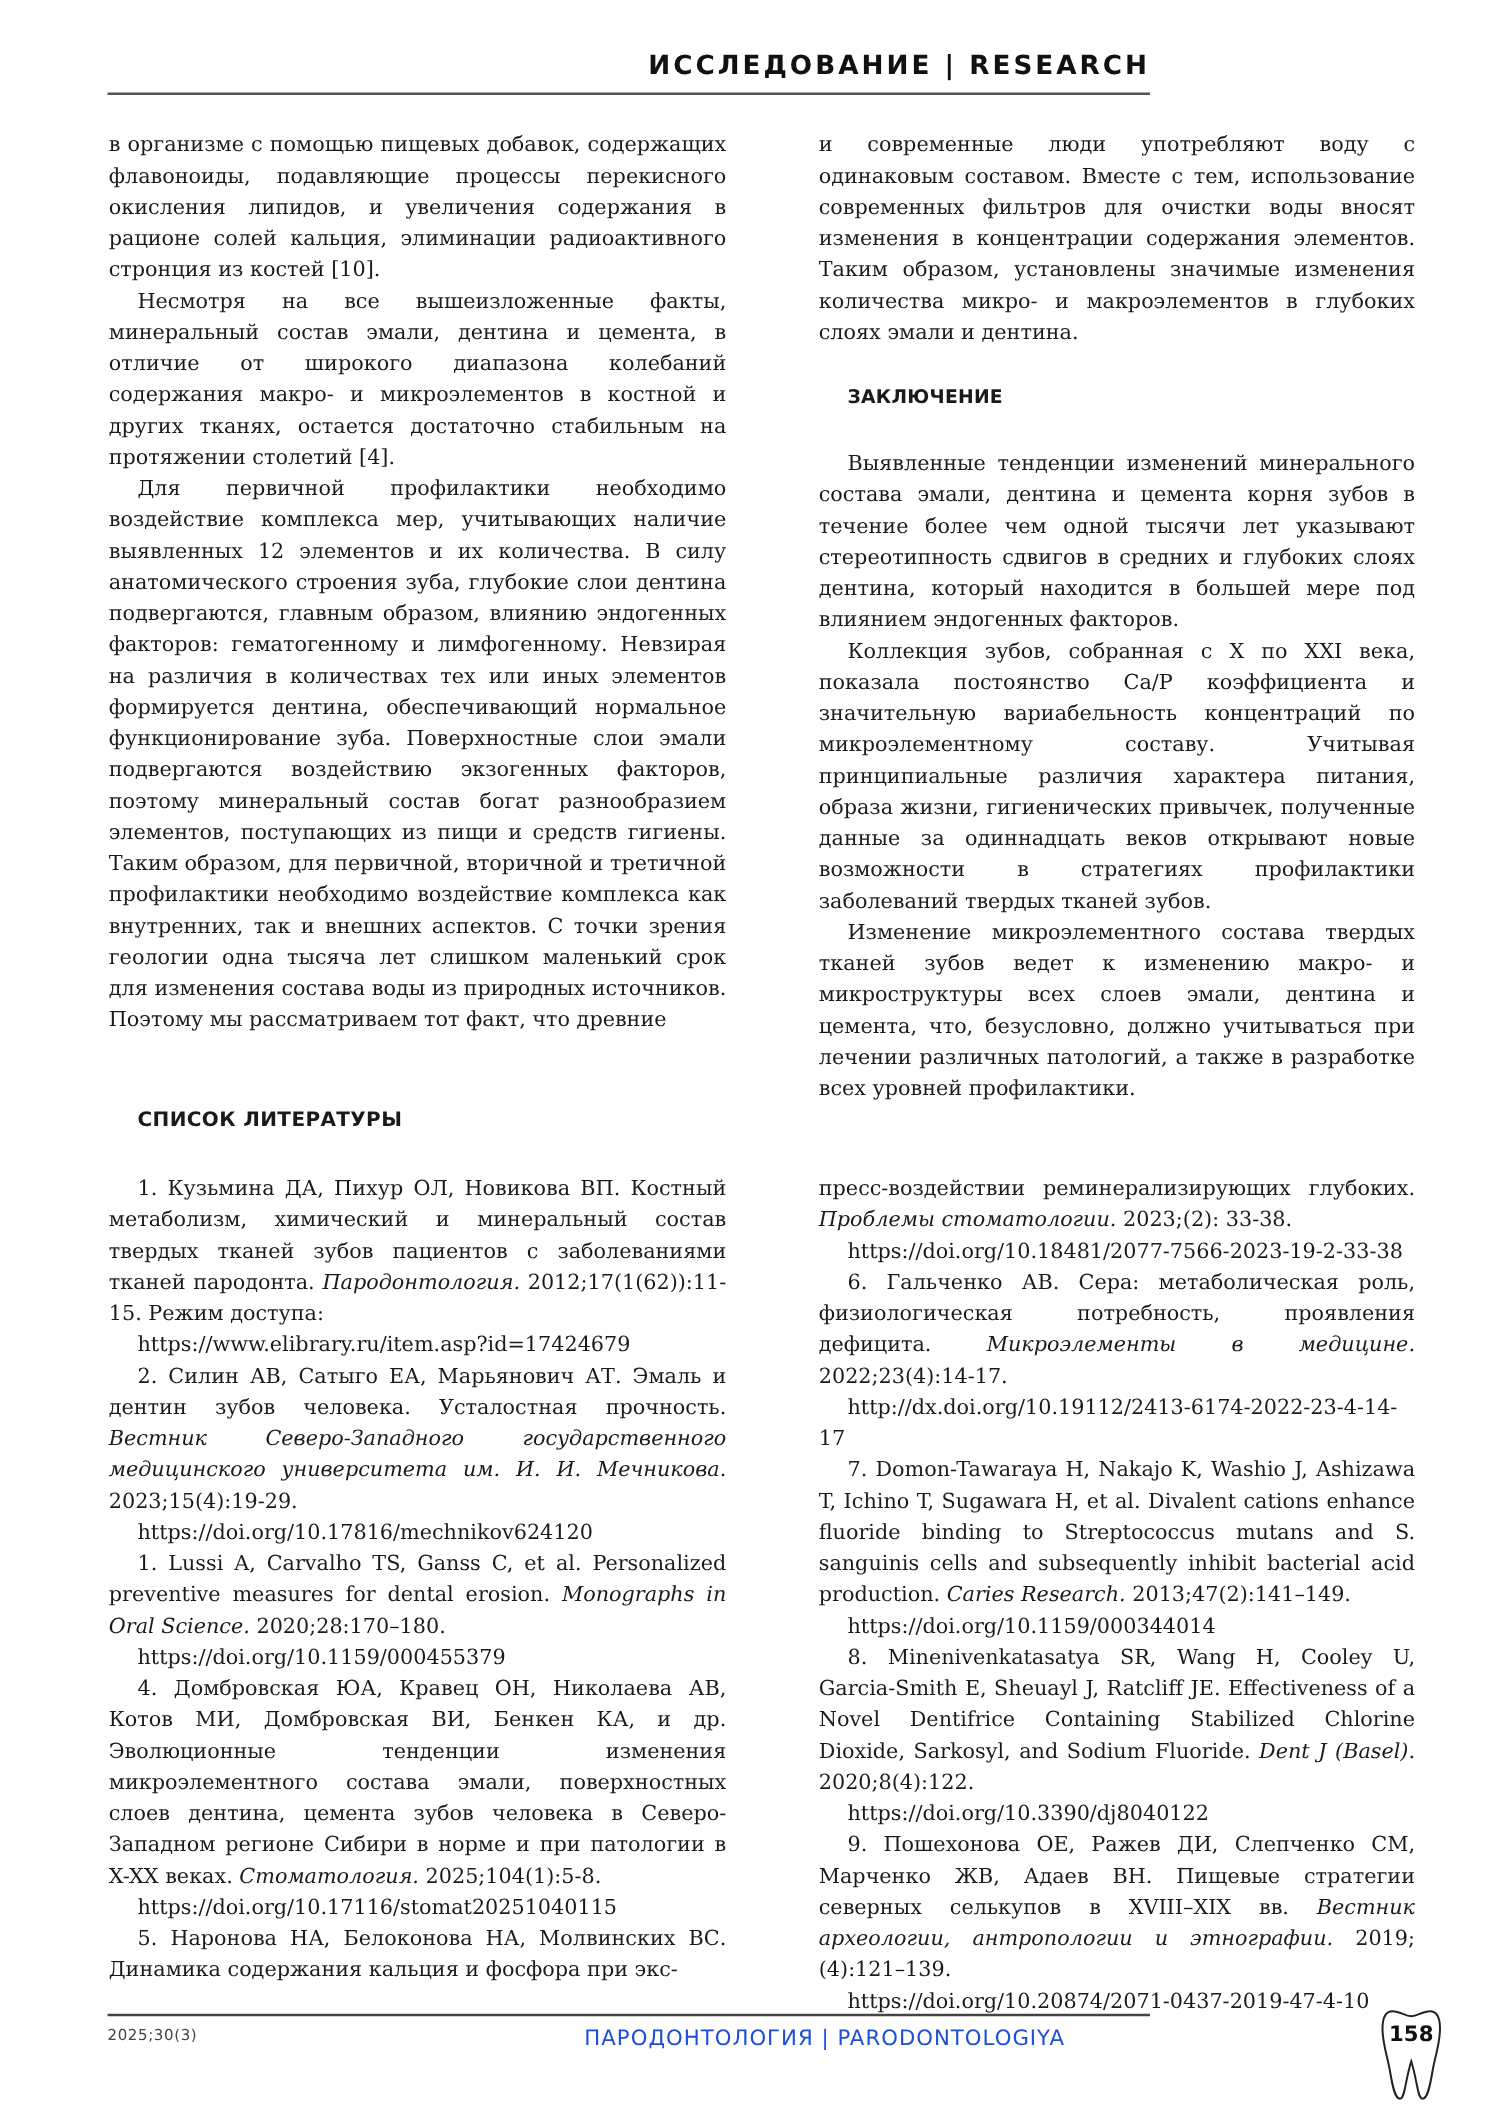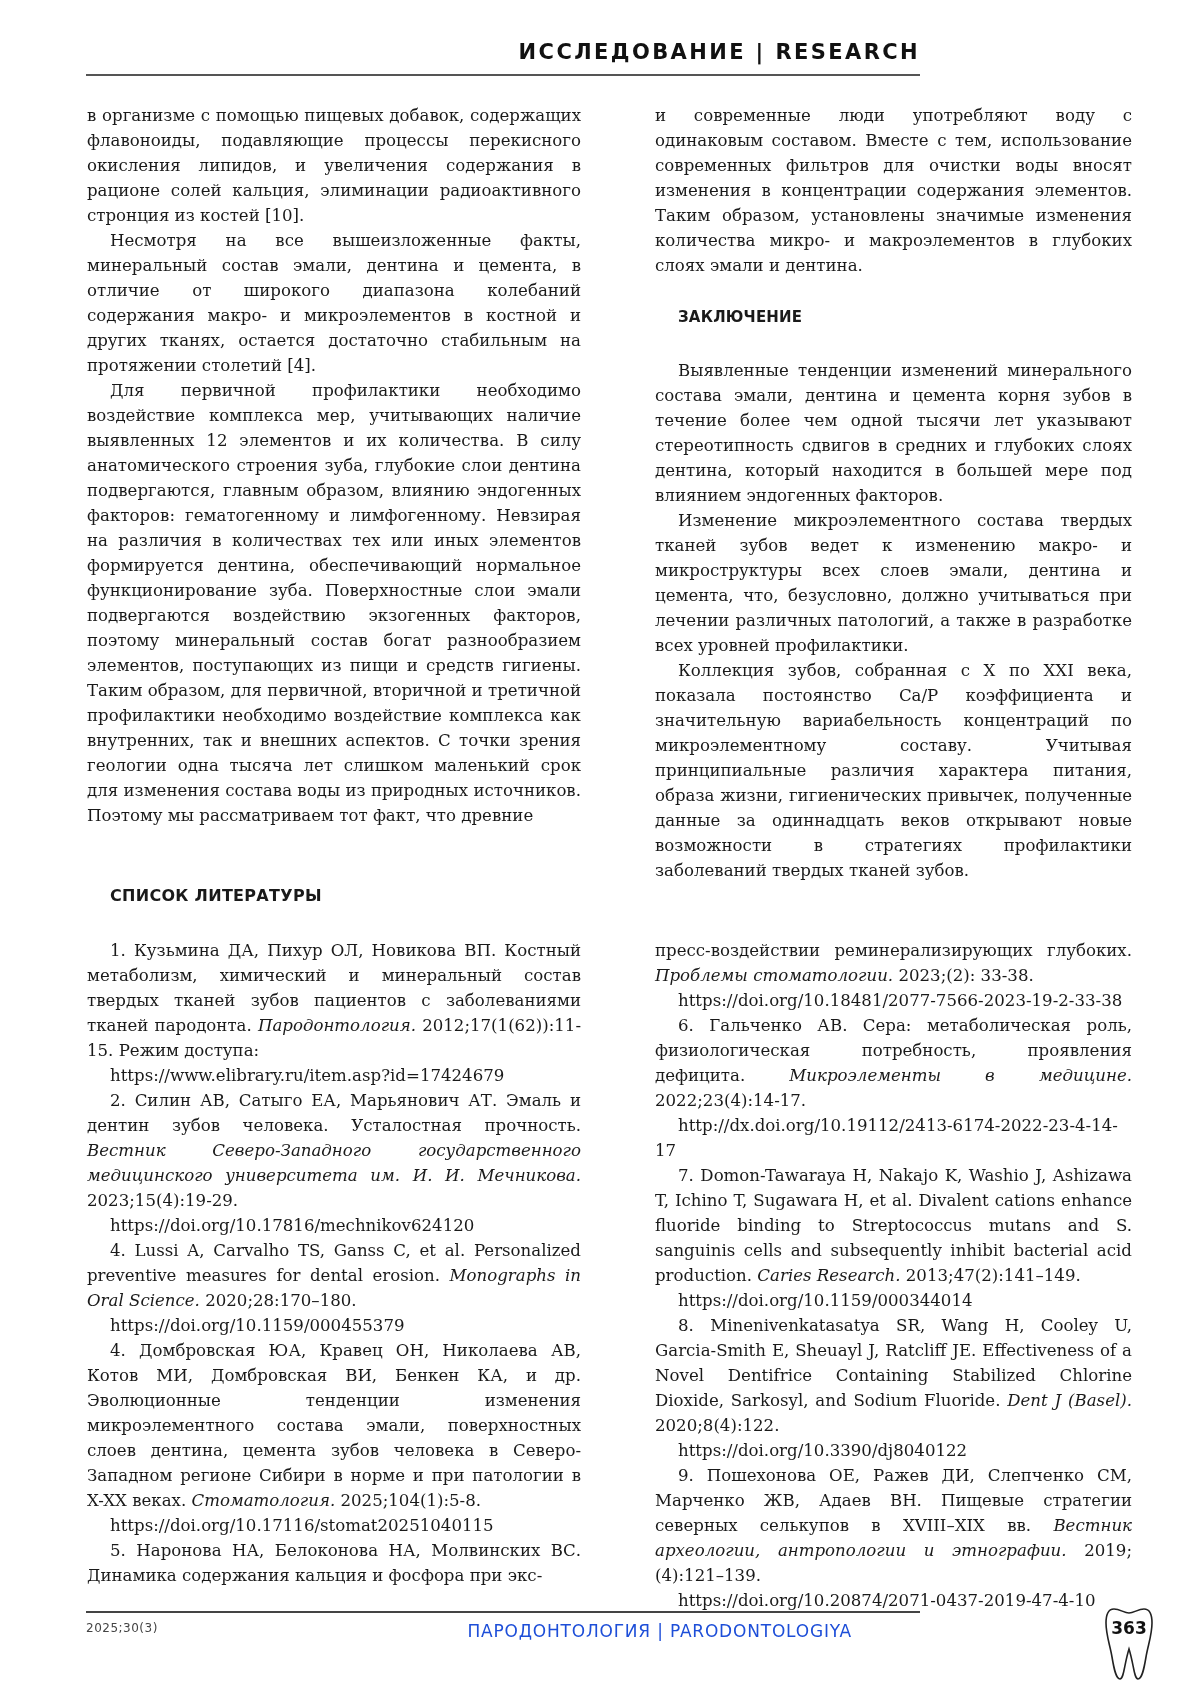--- a/index.html
+++ b/index.html
@@ -55,37 +55,37 @@
   <div class="col col-left top-left">
     <p class="noindent">в организме с помощью пищевых добавок, содержащих флавоноиды, подавляющие процессы перекисного окисления липидов, и увеличения содержания в рационе солей кальция, элиминации радиоактивного стронция из костей [10].</p>
     <p>Несмотря на все вышеизложенные факты, минеральный состав эмали, дентина и цемента, в отличие от широкого диапазона колебаний содержания макро- и микроэлементов в костной и других тканях, остается достаточно стабильным на протяжении столетий [4].</p>
     <p>Для первичной профилактики необходимо воздействие комплекса мер, учитывающих наличие выявленных 12 элементов и их количества. В силу анатомического строения зуба, глубокие слои дентина подвергаются, главным образом, влиянию эндогенных факторов: гематогенному и лимфогенному. Невзирая на различия в количествах тех или иных элементов формируется дентина, обеспечивающий нормальное функционирование зуба. Поверхностные слои эмали подвергаются воздействию экзогенных факторов, поэтому минеральный состав богат разнообразием элементов, поступающих из пищи и средств гигиены. Таким образом, для первичной, вторичной и третичной профилактики необходимо воздействие комплекса как внутренних, так и внешних аспектов. С точки зрения геологии одна тысяча лет слишком маленький срок для изменения состава воды из природных источников. Поэтому мы рассматриваем тот факт, что древние</p>
   </div>
 
   <div class="col col-right top-right">
     <p class="noindent">и современные люди употребляют воду с одинаковым составом. Вместе с тем, использование современных фильтров для очистки воды вносят изменения в концентрации содержания элементов. Таким образом, установлены значимые изменения количества микро- и макроэлементов в глубоких слоях эмали и дентина.</p>
     <div class="section-heading">ЗАКЛЮЧЕНИЕ</div>
     <p>Выявленные тенденции изменений минерального состава эмали, дентина и цемента корня зубов в течение более чем одной тысячи лет указывают стереотипность сдвигов в средних и глубоких слоях дентина, который находится в большей мере под влиянием эндогенных факторов.</p>
+    <p>Коллекция зубов, собранная с X по XXI века, показала постоянство Ca/P коэффициента и значительную вариабельность концентраций по микроэлементному составу. Учитывая принципиальные различия характера питания, образа жизни, гигиенических привычек, полученные данные за одиннадцать веков открывают новые возможности в стратегиях профилактики заболеваний твердых тканей зубов.</p>
     <p>Изменение микроэлементного состава твердых тканей зубов ведет к изменению макро- и микроструктуры всех слоев эмали, дентина и цемента, что, безусловно, должно учитываться при лечении различных патологий, а также в разработке всех уровней профилактики.</p>
-    <p>Коллекция зубов, собранная с X по XXI века, показала постоянство Ca/P коэффициента и значительную вариабельность концентраций по микроэлементному составу. Учитывая принципиальные различия характера питания, образа жизни, гигиенических привычек, полученные данные за одиннадцать веков открывают новые возможности в стратегиях профилактики заболеваний твердых тканей зубов.</p>
   </div>
 
   <div class="refs-heading">СПИСОК ЛИТЕРАТУРЫ</div>
 
   <div class="col col-left refs-left">
     <div class="ref">
       <span>1. Кузьмина ДА, Пихур ОЛ, Новикова ВП. Костный метаболизм, химический и минеральный состав твердых тканей зубов пациентов с заболеваниями тканей пародонта. </span><em>Пародонтология.</em><span> 2012;17(1(62)):11-15. Режим доступа:</span>
       <span class="url">https://www.elibrary.ru/item.asp?id=17424679</span>
     </div>
     <div class="ref">
       <span>2. Силин АВ, Сатыго ЕА, Марьянович АТ. Эмаль и дентин зубов человека. Усталостная прочность. </span><em>Вестник Северо-Западного государственного медицинского университета им. И. И. Мечникова.</em><span> 2023;15(4):19-29.</span>
       <span class="url">https://doi.org/10.17816/mechnikov624120</span>
     </div>
     <div class="ref">
-      <span>4. Lussi A, Carvalho TS, Ganss C, et al. Personalized preventive measures for dental erosion. </span><em>Monographs in Oral Science.</em><span> 2020;28:170–180.</span>
+      <span>1. Lussi A, Carvalho TS, Ganss C, et al. Personalized preventive measures for dental erosion. </span><em>Monographs in Oral Science.</em><span> 2020;28:170–180.</span>
       <span class="url">https://doi.org/10.1159/000455379</span>
     </div>
     <div class="ref">
       <span>4. Домбровская ЮА, Кравец ОН, Николаева АВ, Котов МИ, Домбровская ВИ, Бенкен КА, и др. Эволюционные тенденции изменения микроэлементного состава эмали, поверхностных слоев дентина, цемента зубов человека в Северо-Западном регионе Сибири в норме и при патологии в X-XX веках. </span><em>Стоматология.</em><span> 2025;104(1):5-8.</span>
       <span class="url">https://doi.org/10.17116/stomat20251040115</span>
     </div>
     <div class="ref">
       <span>5. Наронова НА, Белоконова НА, Молвинских ВС. Динамика содержания кальция и фосфора при экс-</span>
     </div>
   </div>
@@ -112,15 +112,15 @@
       <span class="url">https://doi.org/10.20874/2071-0437-2019-47-4-10</span>
     </div>
   </div>
 
   <div class="footer-rule"></div>
   <div class="footer-left">2025;30(3)</div>
   <div class="footer-right">ПАРОДОНТОЛОГИЯ | PARODONTOLOGIYA</div>
   <svg class="tooth" viewBox="0 0 50 78">
     <path d="M10 4 C4 4 2 10 2 18 C2 30 6 40 8 52 C10 64 12 74 16 74 C20 74 20 60 25 44 C30 60 30 74 34 74 C38 74 40 64 42 52 C44 40 48 30 48 18 C48 10 46 4 40 4 C34 4 30 8 25 8 C20 8 16 4 10 4 Z" fill="none" stroke="#222" stroke-width="1.6"></path>
   </svg>
-  <div class="page-num">363</div>
+  <div class="page-num">158</div>
 
 </div>
 
 </body></html>

